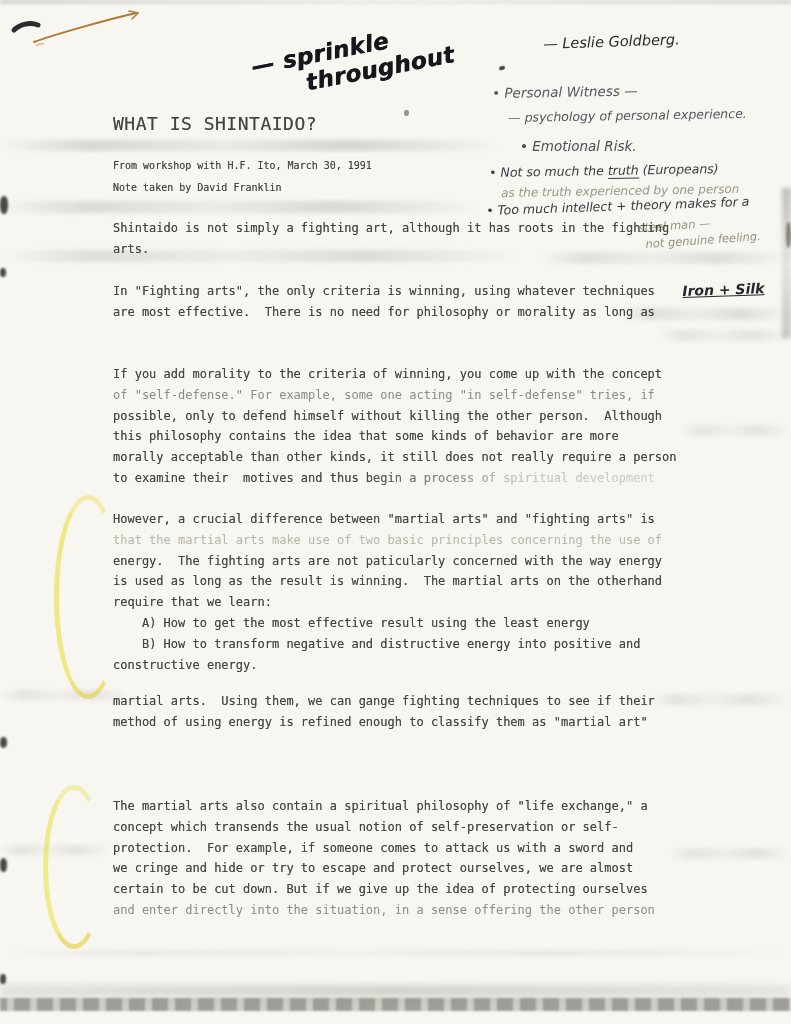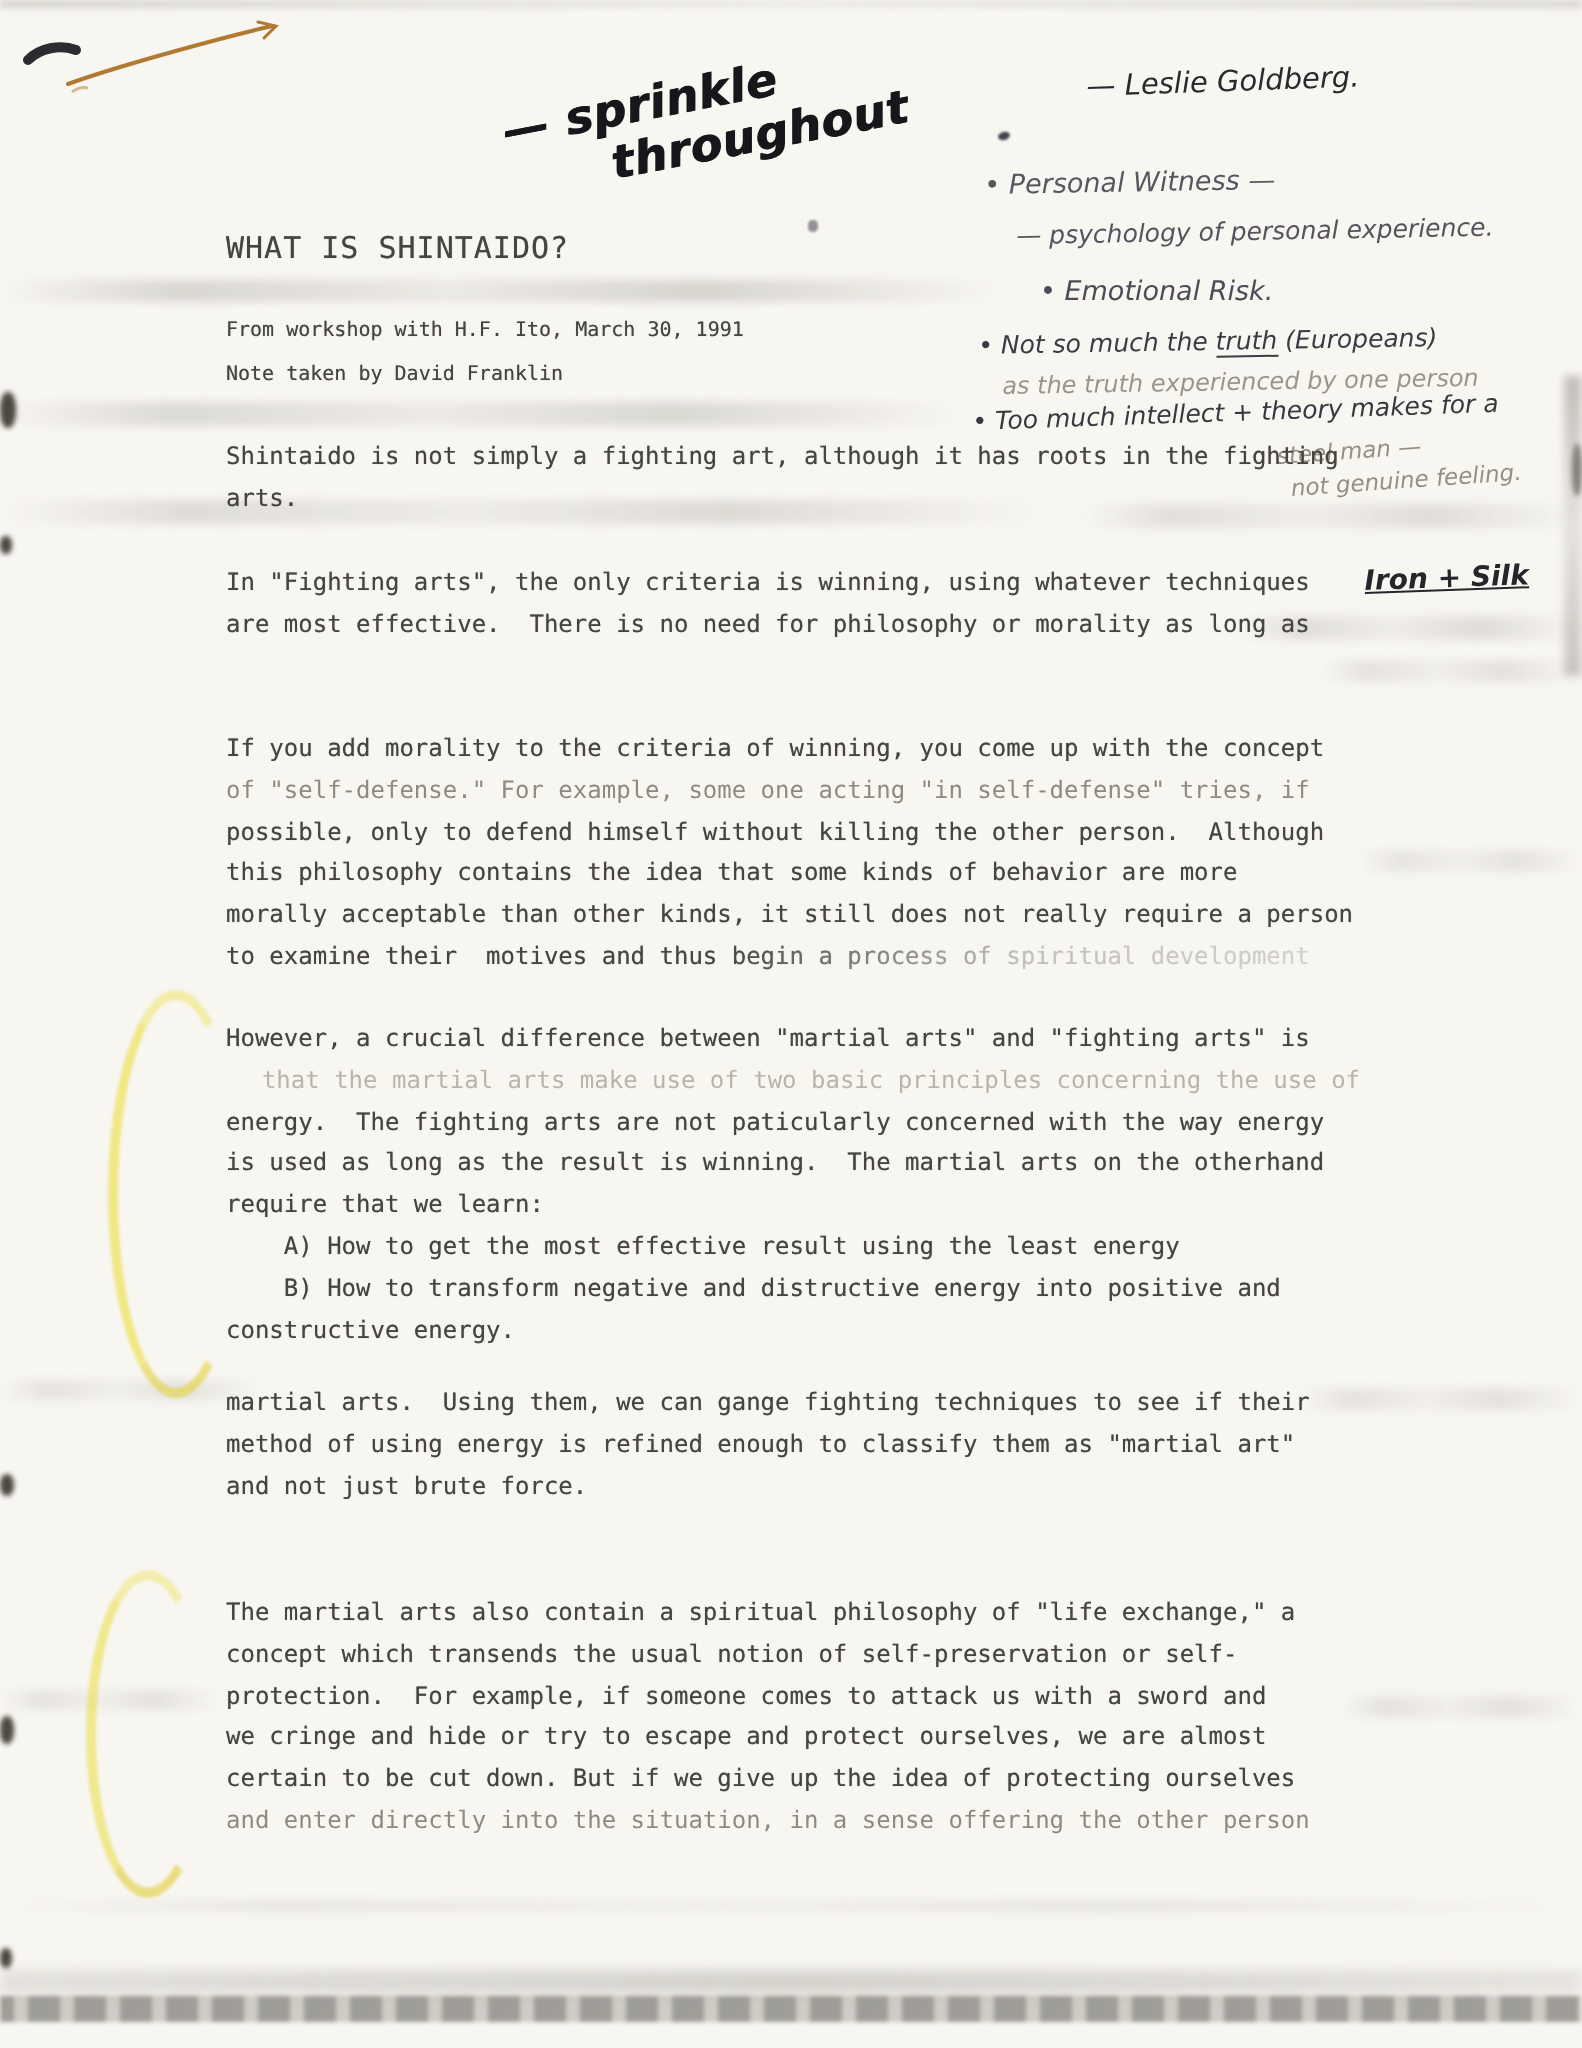--- a/index.html
+++ b/index.html
@@ -4,27 +4,27 @@
 <style>
   html,body{margin:0;padding:0;background:#e8e6e1;}
   .page{
     position:relative;width:791px;height:1024px;margin:0 auto;
     background:#f8f6f1;
     overflow:hidden;
     font-family:"DejaVu Sans Mono",monospace;
   }
   
   .typed{position:absolute;color:#45443e;font-size:12px;line-height:20.8px;white-space:pre-wrap;text-shadow:0 0 .4px rgba(60,58,52,.55);}
-  .title{left:113px;top:114px;font-size:15px;letter-spacing:.5px;}
+  .title{left:113px;top:114px;font-size:18px;letter-spacing:.5px;}
   .byline{left:113px;top:155px;font-size:10px;line-height:22px;}
   .para{left:113px;width:585px;}
   .p1{top:218px;} .p2{top:281px;} .p3{top:364px;}
   .p4{top:509px;} .p5{top:691px;} .p6{top:796px;}
   .tline{min-height:20.8px;}
-  .f-full{color:#b8b4aa;text-shadow:none;text-align:center;}
+  .f-full{color:#b8b4aa;text-shadow:none;}
   .f-mid{color:#8d8a81;text-shadow:none;}
   .f-tail{-webkit-mask-image:linear-gradient(90deg,#000 0%,#000 42%,rgba(0,0,0,.3) 68%,rgba(0,0,0,.18) 100%);
           mask-image:linear-gradient(90deg,#000 0%,#000 42%,rgba(0,0,0,.3) 68%,rgba(0,0,0,.18) 100%);}
   
   .hand{position:absolute;font-family:"DejaVu Sans",cursive;font-style:italic;color:#2a2930;white-space:nowrap;transform-origin:left top;}
   .h-leslie{left:543px;top:36px;font-size:14.5px;transform:rotate(-2deg);}
   .h-pw{left:492px;top:85px;font-size:13.5px;transform:rotate(-1deg);color:#595662;}
   .h-psy{left:508px;top:110px;font-size:12.5px;transform:rotate(-1deg);color:#56535e;}
   .h-er{left:520px;top:138px;font-size:13.5px;color:#4e4b56;}
   .h-nsm{left:489px;top:165px;font-size:12.5px;transform:rotate(-1deg);color:#3c3a44;}
@@ -117,16 +117,16 @@
   <div class="arc arc1"></div>
   <div class="arc arc2"></div>
 
   <div class="typed title">WHAT IS SHINTAIDO?</div>
   <div class="typed byline"><div class="tline">From workshop with H.F. Ito, March 30, 1991</div><div class="tline">Note taken by David Franklin</div></div>
 
   <div class="typed para p1"><div class="tline">Shintaido is not simply a fighting art, although it has roots in the fighting</div><div class="tline">arts.</div></div>
   <div class="typed para p2"><div class="tline">In "Fighting arts", the only criteria is winning, using whatever techniques</div><div class="tline">are most effective.  There is no need for philosophy or morality as long as</div></div>
   <div class="typed para p3"><div class="tline">If you add morality to the criteria of winning, you come up with the concept</div><div class="tline f-mid">of "self-defense." For example, some one acting "in self-defense" tries, if</div><div class="tline">possible, only to defend himself without killing the other person.  Although</div><div class="tline">this philosophy contains the idea that some kinds of behavior are more</div><div class="tline">morally acceptable than other kinds, it still does not really require a person</div><div class="tline f-tail">to examine their  motives and thus begin a process of spiritual development</div></div>
   <div class="typed para p4"><div class="tline">However, a crucial difference between "martial arts" and "fighting arts" is</div><div class="tline f-full">that the martial arts make use of two basic principles concerning the use of</div><div class="tline">energy.  The fighting arts are not paticularly concerned with the way energy</div><div class="tline">is used as long as the result is winning.  The martial arts on the otherhand</div><div class="tline">require that we learn:</div><div class="tline">    A) How to get the most effective result using the least energy</div><div class="tline">    B) How to transform negative and distructive energy into positive and</div><div class="tline">constructive energy.</div></div>
-  <div class="typed para p5"><div class="tline">martial arts.  Using them, we can gange fighting techniques to see if their</div><div class="tline">method of using energy is refined enough to classify them as "martial art"</div><div class="tline">and not just brute force.</div></div>
+  <div class="typed para p5"><div class="tline">martial arts.  Using them, we can gange fighting techniques to see if their</div><div class="tline">method of using energy is refined enough to classify them as "martial art"</div></div>
   <div class="typed para p6"><div class="tline">The martial arts also contain a spiritual philosophy of "life exchange," a</div><div class="tline">concept which transends the usual notion of self-preservation or self-</div><div class="tline">protection.  For example, if someone comes to attack us with a sword and</div><div class="tline">we cringe and hide or try to escape and protect ourselves, we are almost</div><div class="tline">certain to be cut down. But if we give up the idea of protecting ourselves</div><div class="tline f-mid">and enter directly into the situation, in a sense offering the other person</div></div>
 
 </div>
 
 </body></html>

